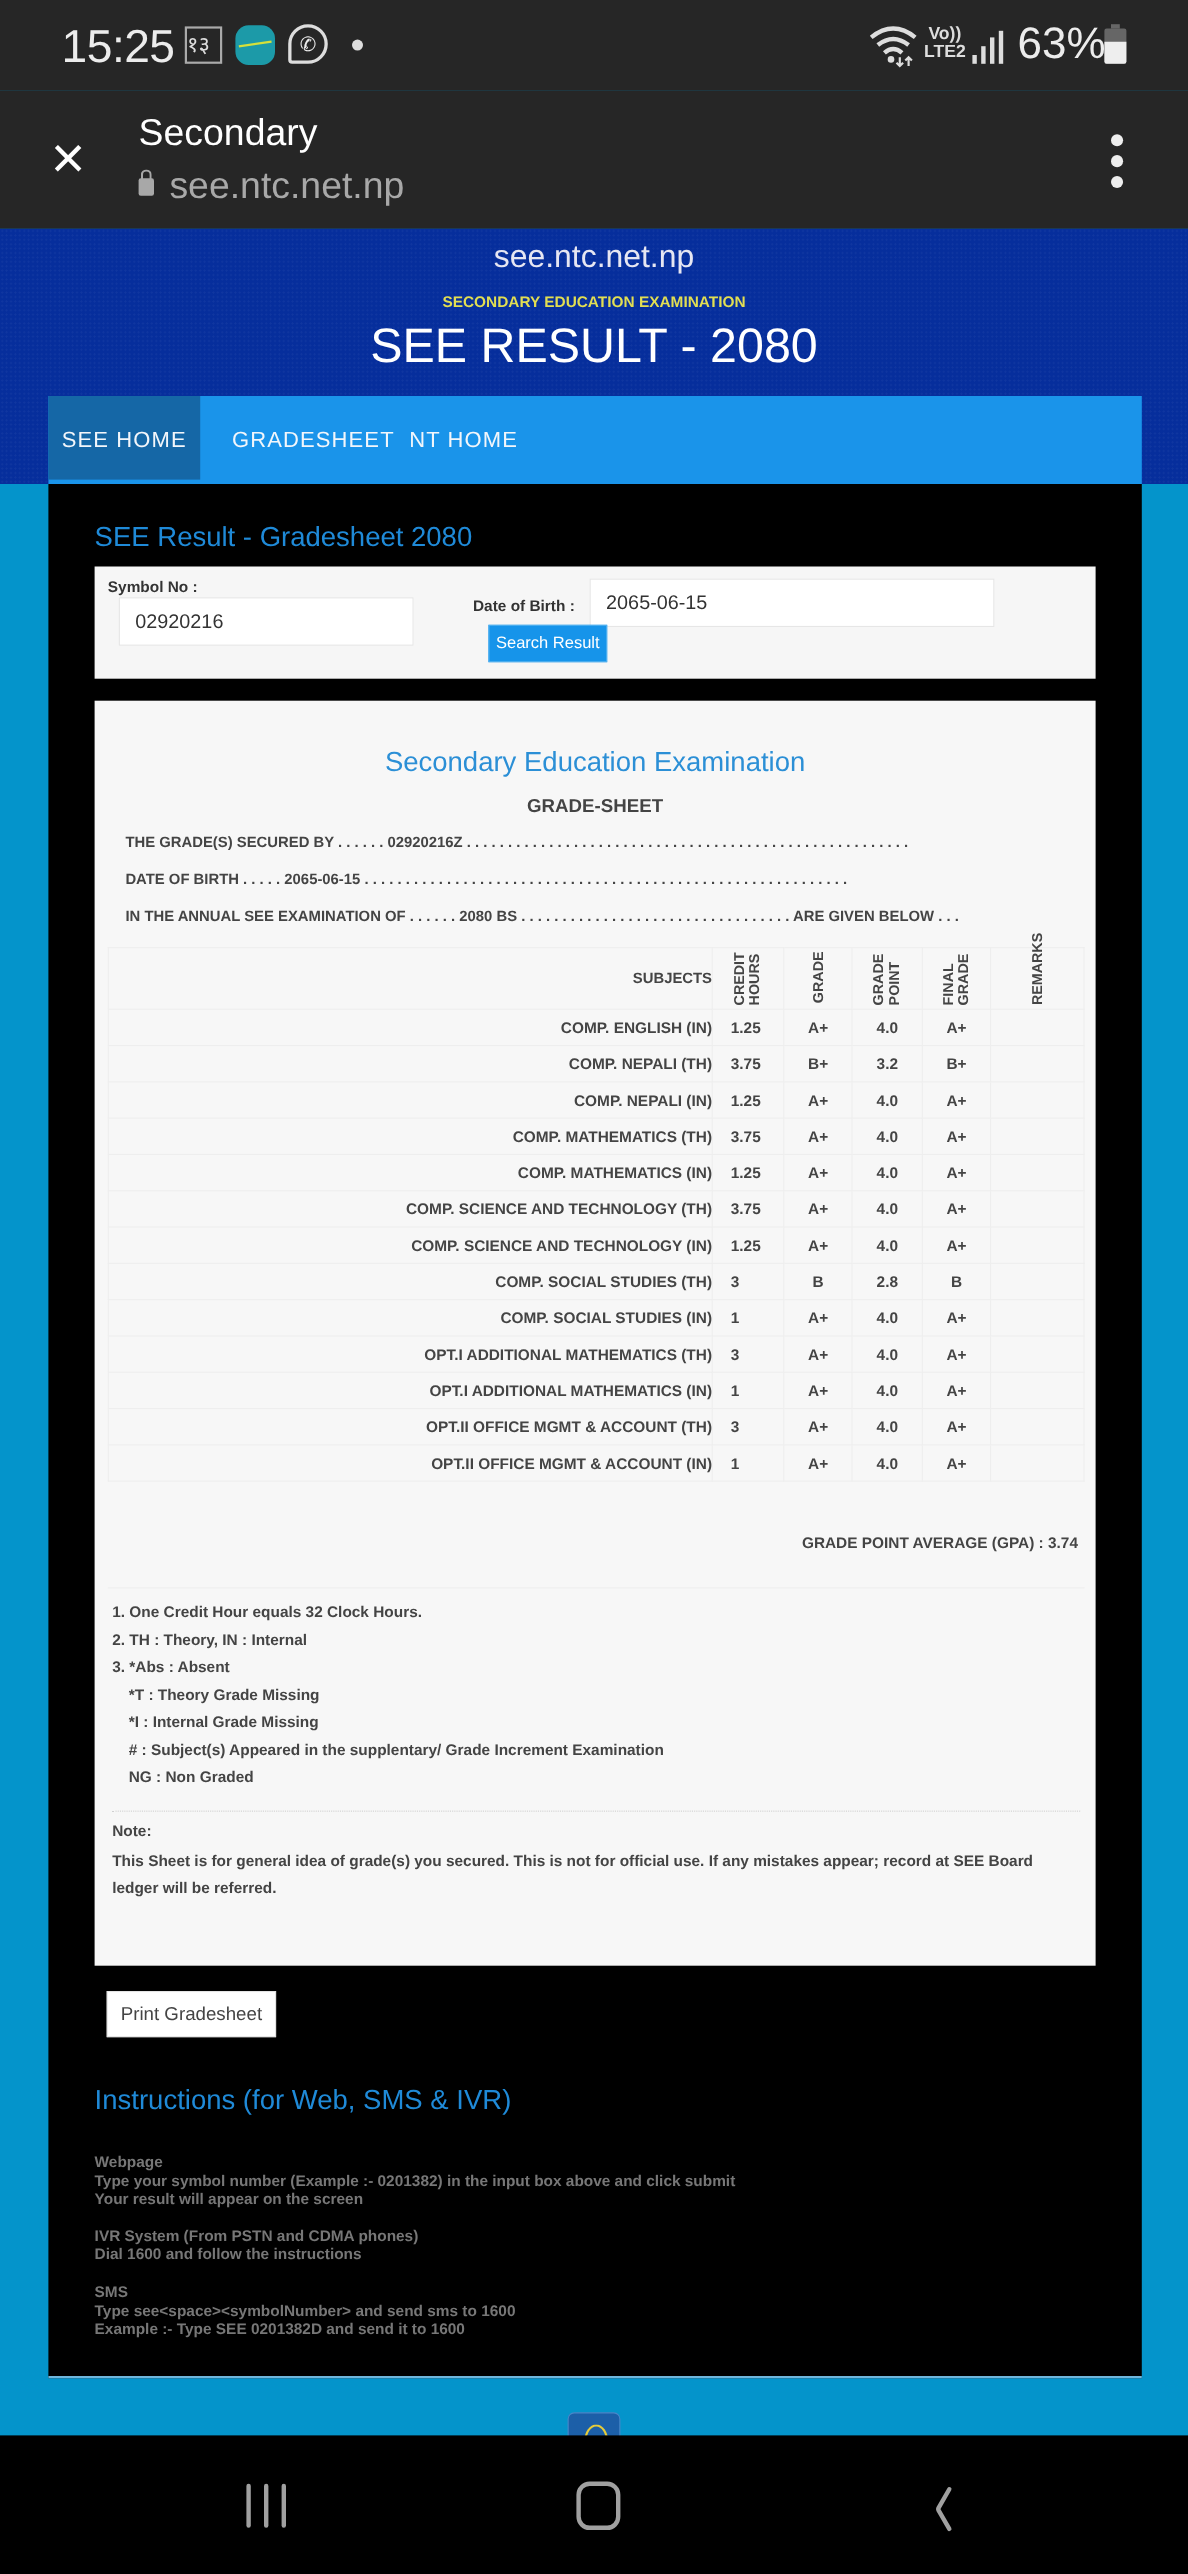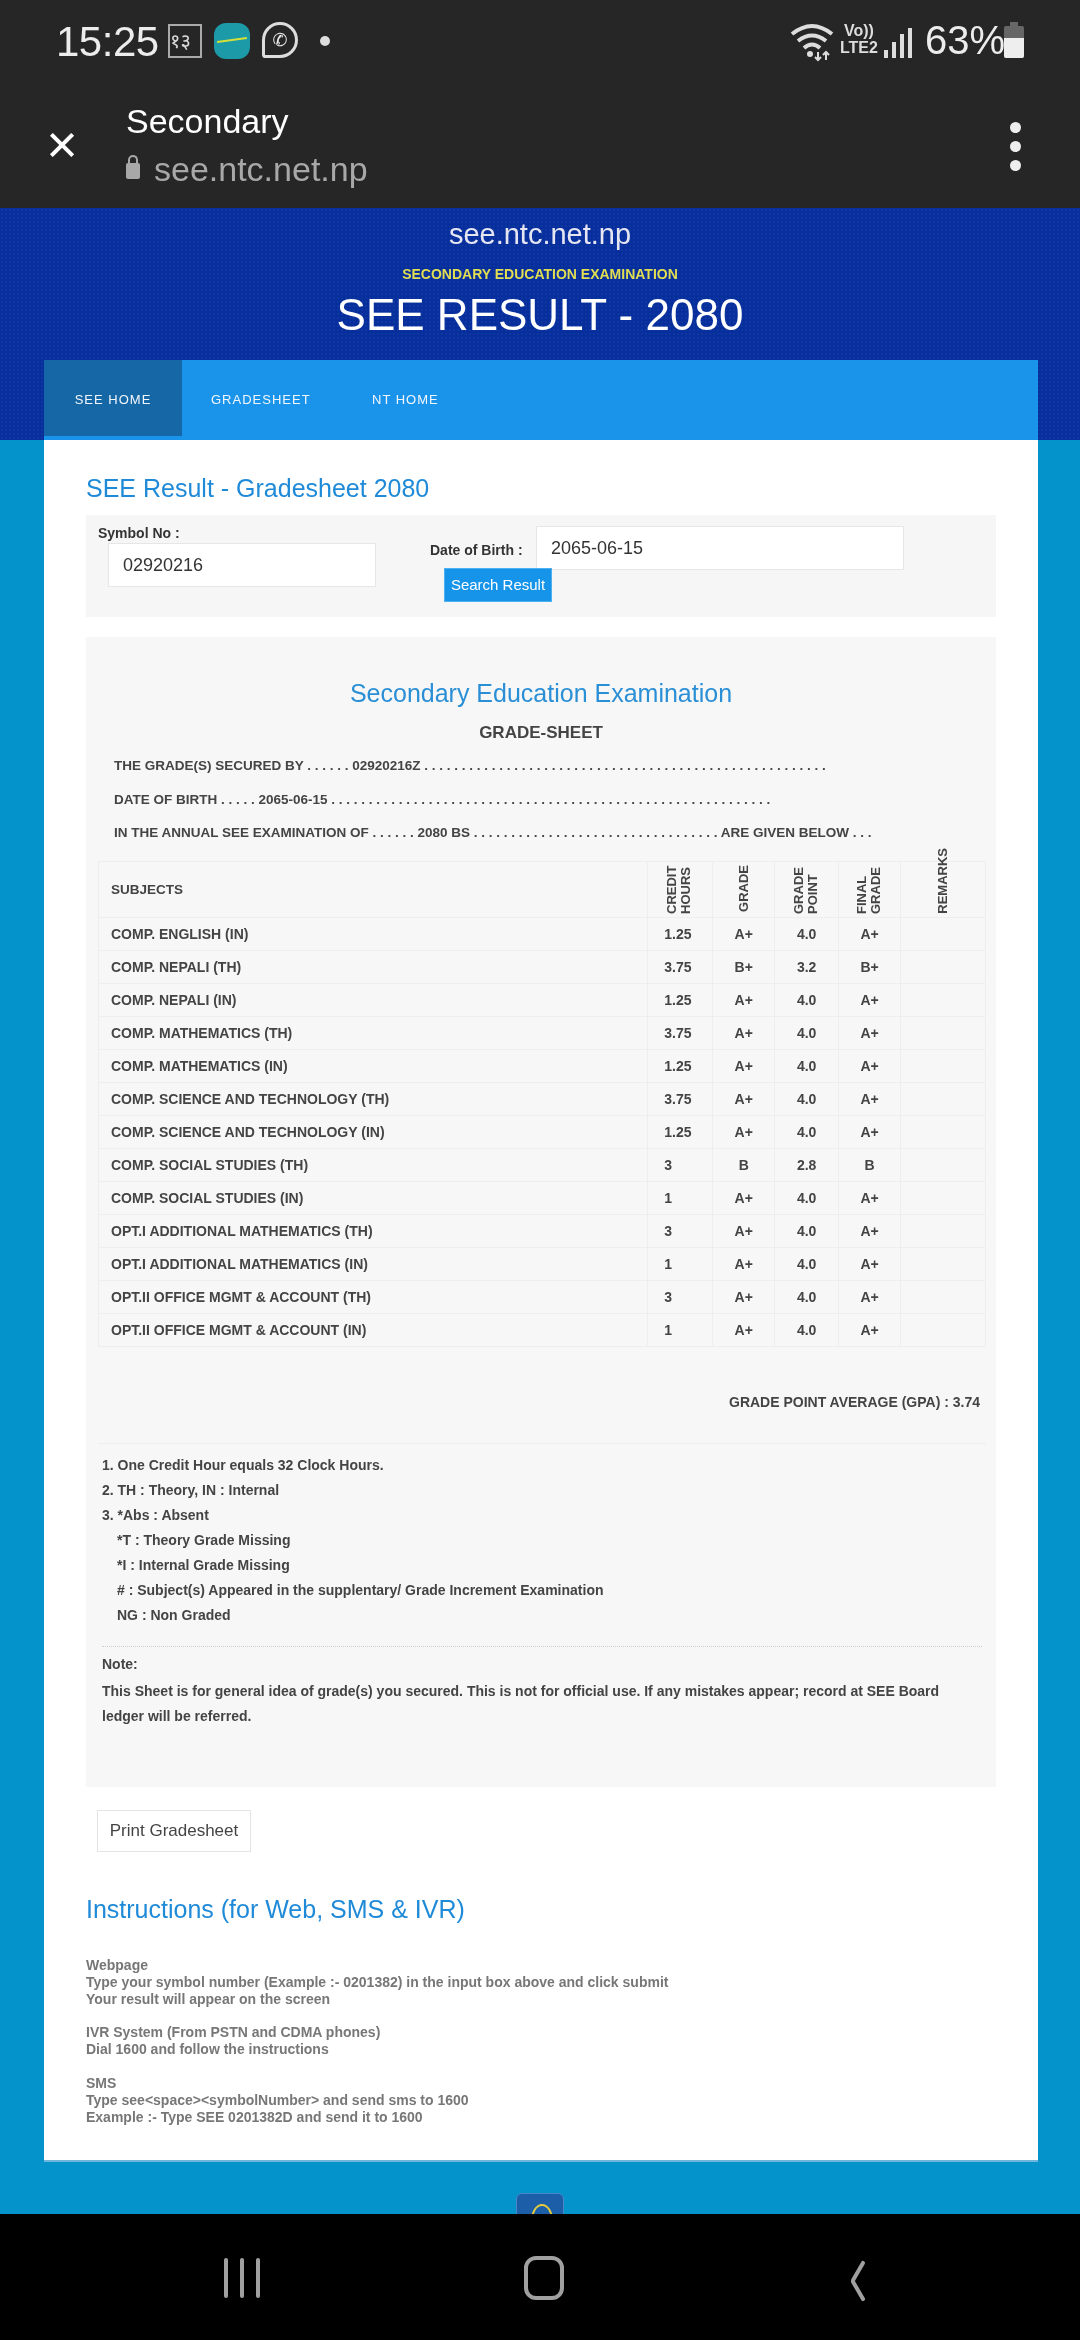--- a/index.html
+++ b/index.html
@@ -33,40 +33,40 @@
   .tb-menu { position: absolute; left: 1004px; top: 40px; width: 24px; height: 50px; }
   .tb-menu span { position: absolute; left: 6px; width: 11px; height: 11px; border-radius: 50%; background: #eee; }
 
   
   .site-header { position: absolute; left: 0; top: 208px; width: 1080px; height: 232px; background: #062e9c;
     background-image: radial-gradient(rgba(255,255,255,0.04) 1px, transparent 1px); background-size: 4px 4px; }
   .sh-domain { position: absolute; left: 0; width: 100%; top: 10px; text-align: center; color: #e6e6f2; font-size: 29px; }
   .sh-sub { position: absolute; left: 0; width: 100%; top: 58px; text-align: center; color: #e2de52; font-size: 14px; font-weight: bold; }
   .sh-title { position: absolute; left: 0; width: 100%; top: 82px; text-align: center; color: #fff; font-size: 44px; }
   .nav { position: absolute; left: 44px; top: 152px; width: 994px; height: 80px; background: #1a94ea; }
-  .nav-item { position: absolute; top: 0; height: 76px; line-height: 80px; color: #f2f6fb; font-size: 13px; letter-spacing: 1px; }
+  .nav-item { position: absolute; top: 0; height: 76px; line-height: 80px; color: #f2f6fb; font-size: 20px; letter-spacing: 1px; }
   .nav-item.active { background: #1567a6; }
 
   
-  .card { position: absolute; left: 44px; top: 440px; width: 994px; height: 1722px; background: #ffffff; border-bottom: 2px solid #6fb6dc; }
+  .card { position: absolute; left: 44px; top: 440px; width: 994px; height: 1722px; background: #000000; border-bottom: 2px solid #6fb6dc; }
   .page-heading { position: absolute; left: 42px; top: 34px; color: #1f8ad8; font-size: 25px; }
   .form-panel { position: absolute; left: 42px; top: 75px; width: 910px; height: 102px; background: #f6f6f6; }
   .lbl { position: absolute; font-size: 14px; font-weight: bold; color: #333; }
   .inp { position: absolute; background: #fff; border: 1px solid #e6e6e6; font-size: 18px; color: #333; padding-left: 14px; display: flex; align-items: center; }
   .btn-search { position: absolute; left: 400px; top: 128px; width: 108px; height: 34px; background: #1694ea; color: #fff; font-size: 15px; border: 1px solid #4fb0f0; text-align: center; line-height: 32px; }
 
   .sheet { position: absolute; left: 42px; top: 197px; width: 910px; height: 1150px; background: #f7f7f7; }
   .sheet-title { position: absolute; left: 0; width: 100%; top: 42px; text-align: center; color: #2b8fd6; font-size: 25px; }
   .sheet-sub { position: absolute; left: 0; width: 100%; top: 86px; text-align: center; color: #444; font-size: 17px; font-weight: bold; }
   .decl { position: absolute; left: 28px; font-size: 13.5px; font-weight: bold; color: #444; white-space: nowrap; }
 
   table.grades { position: absolute; left: 12px; top: 224px; width: 888px; border-collapse: collapse; }
   table.grades th, table.grades td { border: 1px solid #eeeeee; font-size: 14px; font-weight: bold; color: #444; height: 33px; }
   table.grades th { height: 54px; font-size: 13.5px; }
-  table.grades td.subj, table.grades th.subj { text-align: left; padding-left: 12px; }
+  table.grades td.subj, table.grades th.subj { text-align: right; padding-left: 12px; }
   table.grades td.num { text-align: left; padding-left: 16px; }
   table.grades td.ctr { text-align: center; }
   .vert { display: inline-block; writing-mode: vertical-rl; transform: rotate(180deg); font-size: 13px; line-height: 14px; font-weight: bold; color: #444; text-align: left; }
 
   .gpa { position: absolute; right: 16px; top: 757px; font-size: 14px; font-weight: bold; color: #444; }
   .gpa-sep { position: absolute; left: 12px; top: 806px; width: 888px; height: 1px; background: #eee; }
   .legend-line { position: absolute; font-size: 14px; font-weight: bold; color: #444; white-space: nowrap; }
   .note-sep { position: absolute; left: 16px; top: 1009px; width: 880px; border-top: 1px dotted #cfcfcf; }
   .note-lbl { position: absolute; left: 16px; top: 1019px; font-size: 14px; font-weight: bold; color: #444; }
   .note-txt { position: absolute; left: 16px; top: 1042px; width: 880px; font-size: 14px; font-weight: bold; color: #444; line-height: 25px; }

